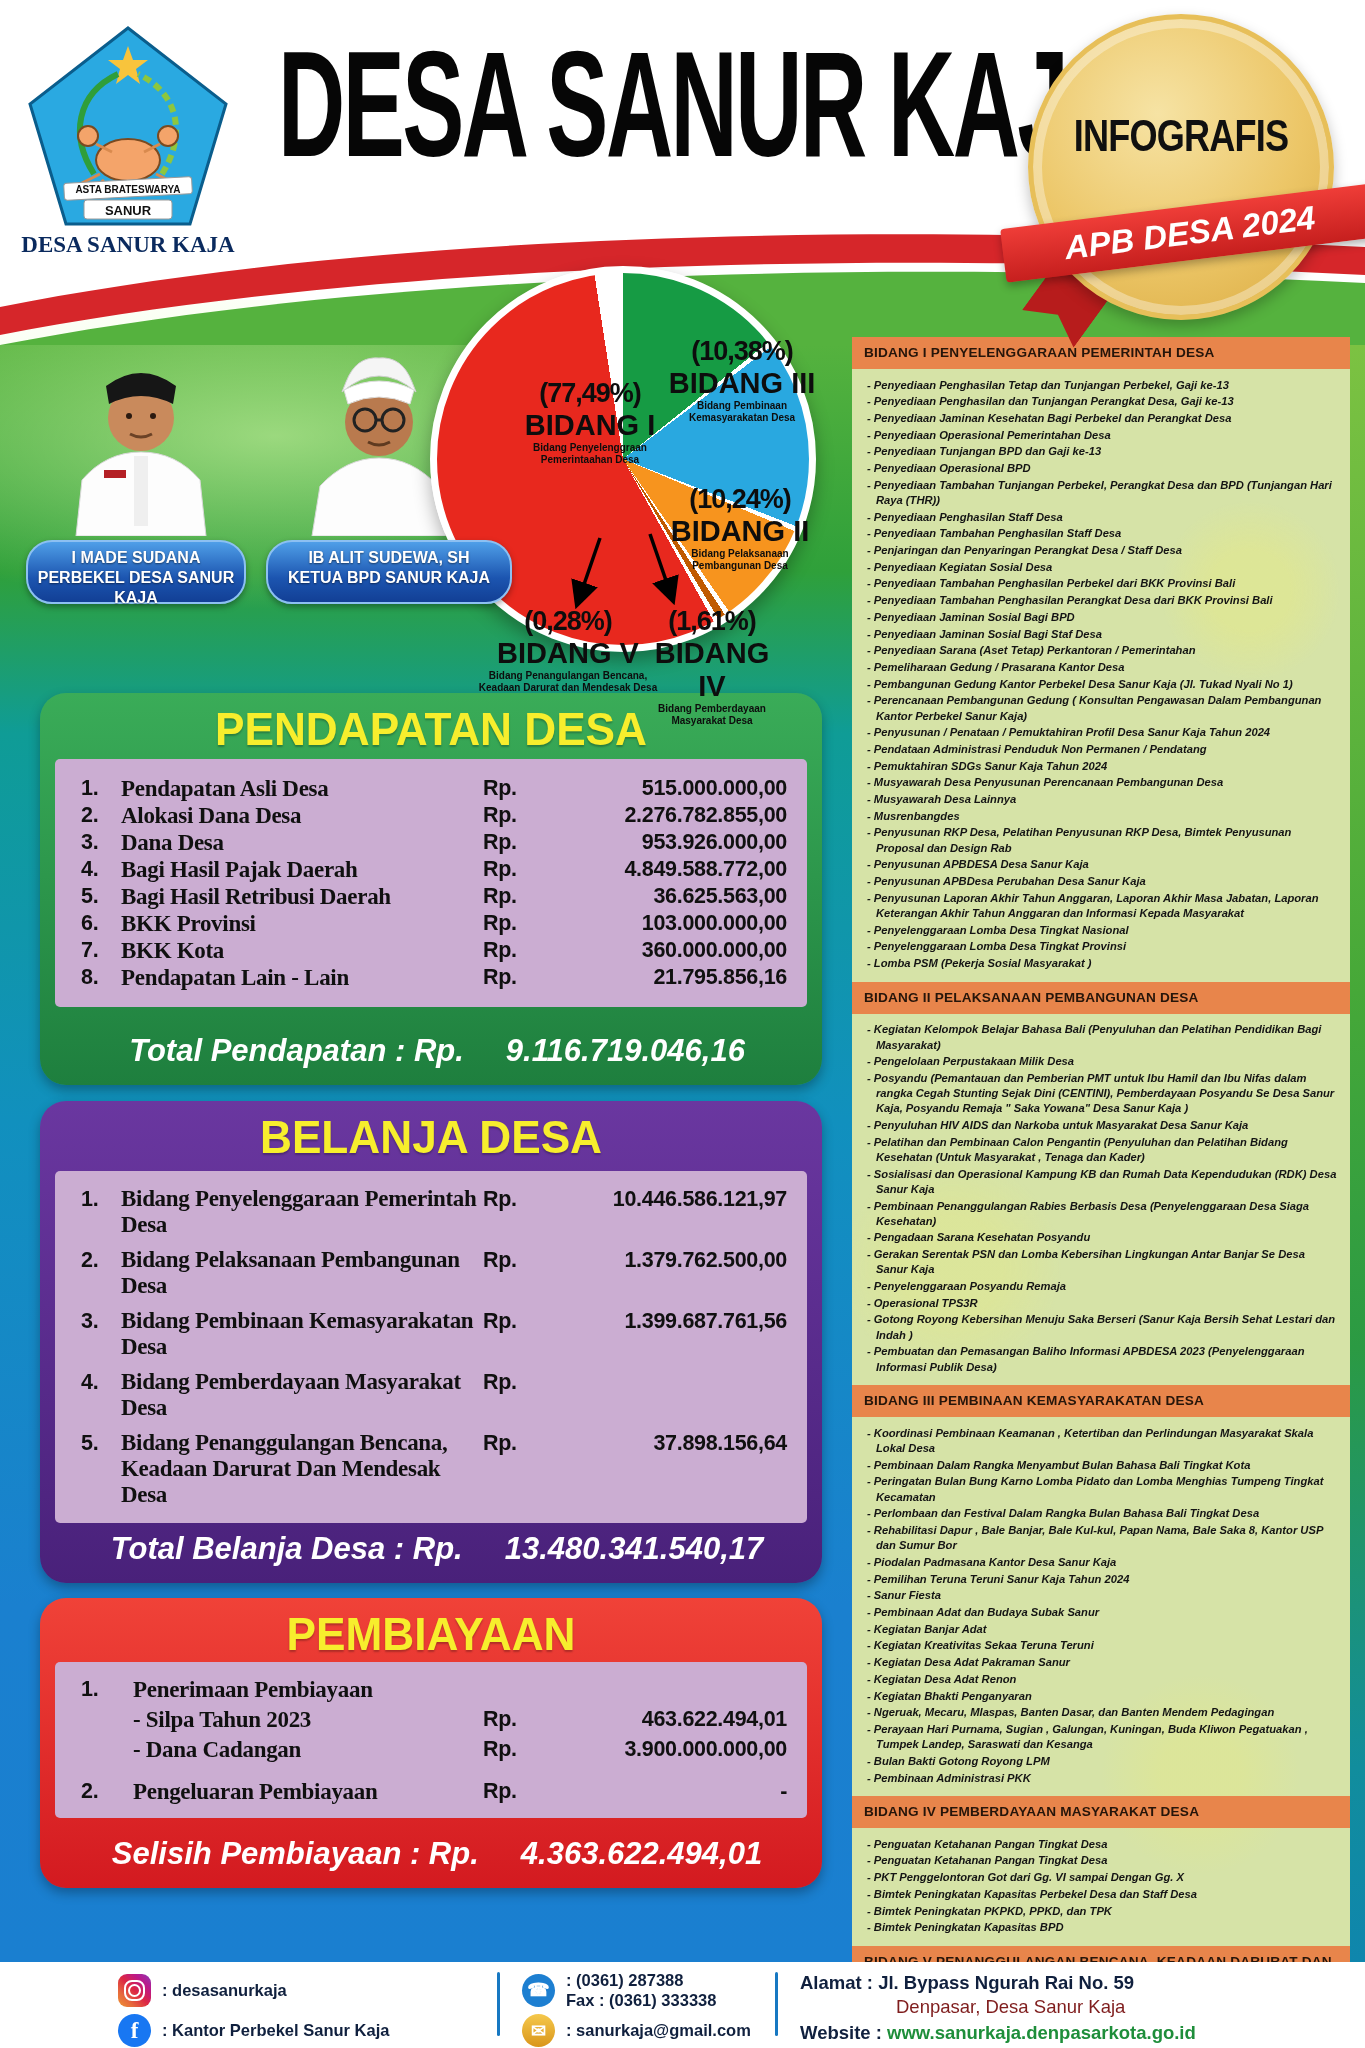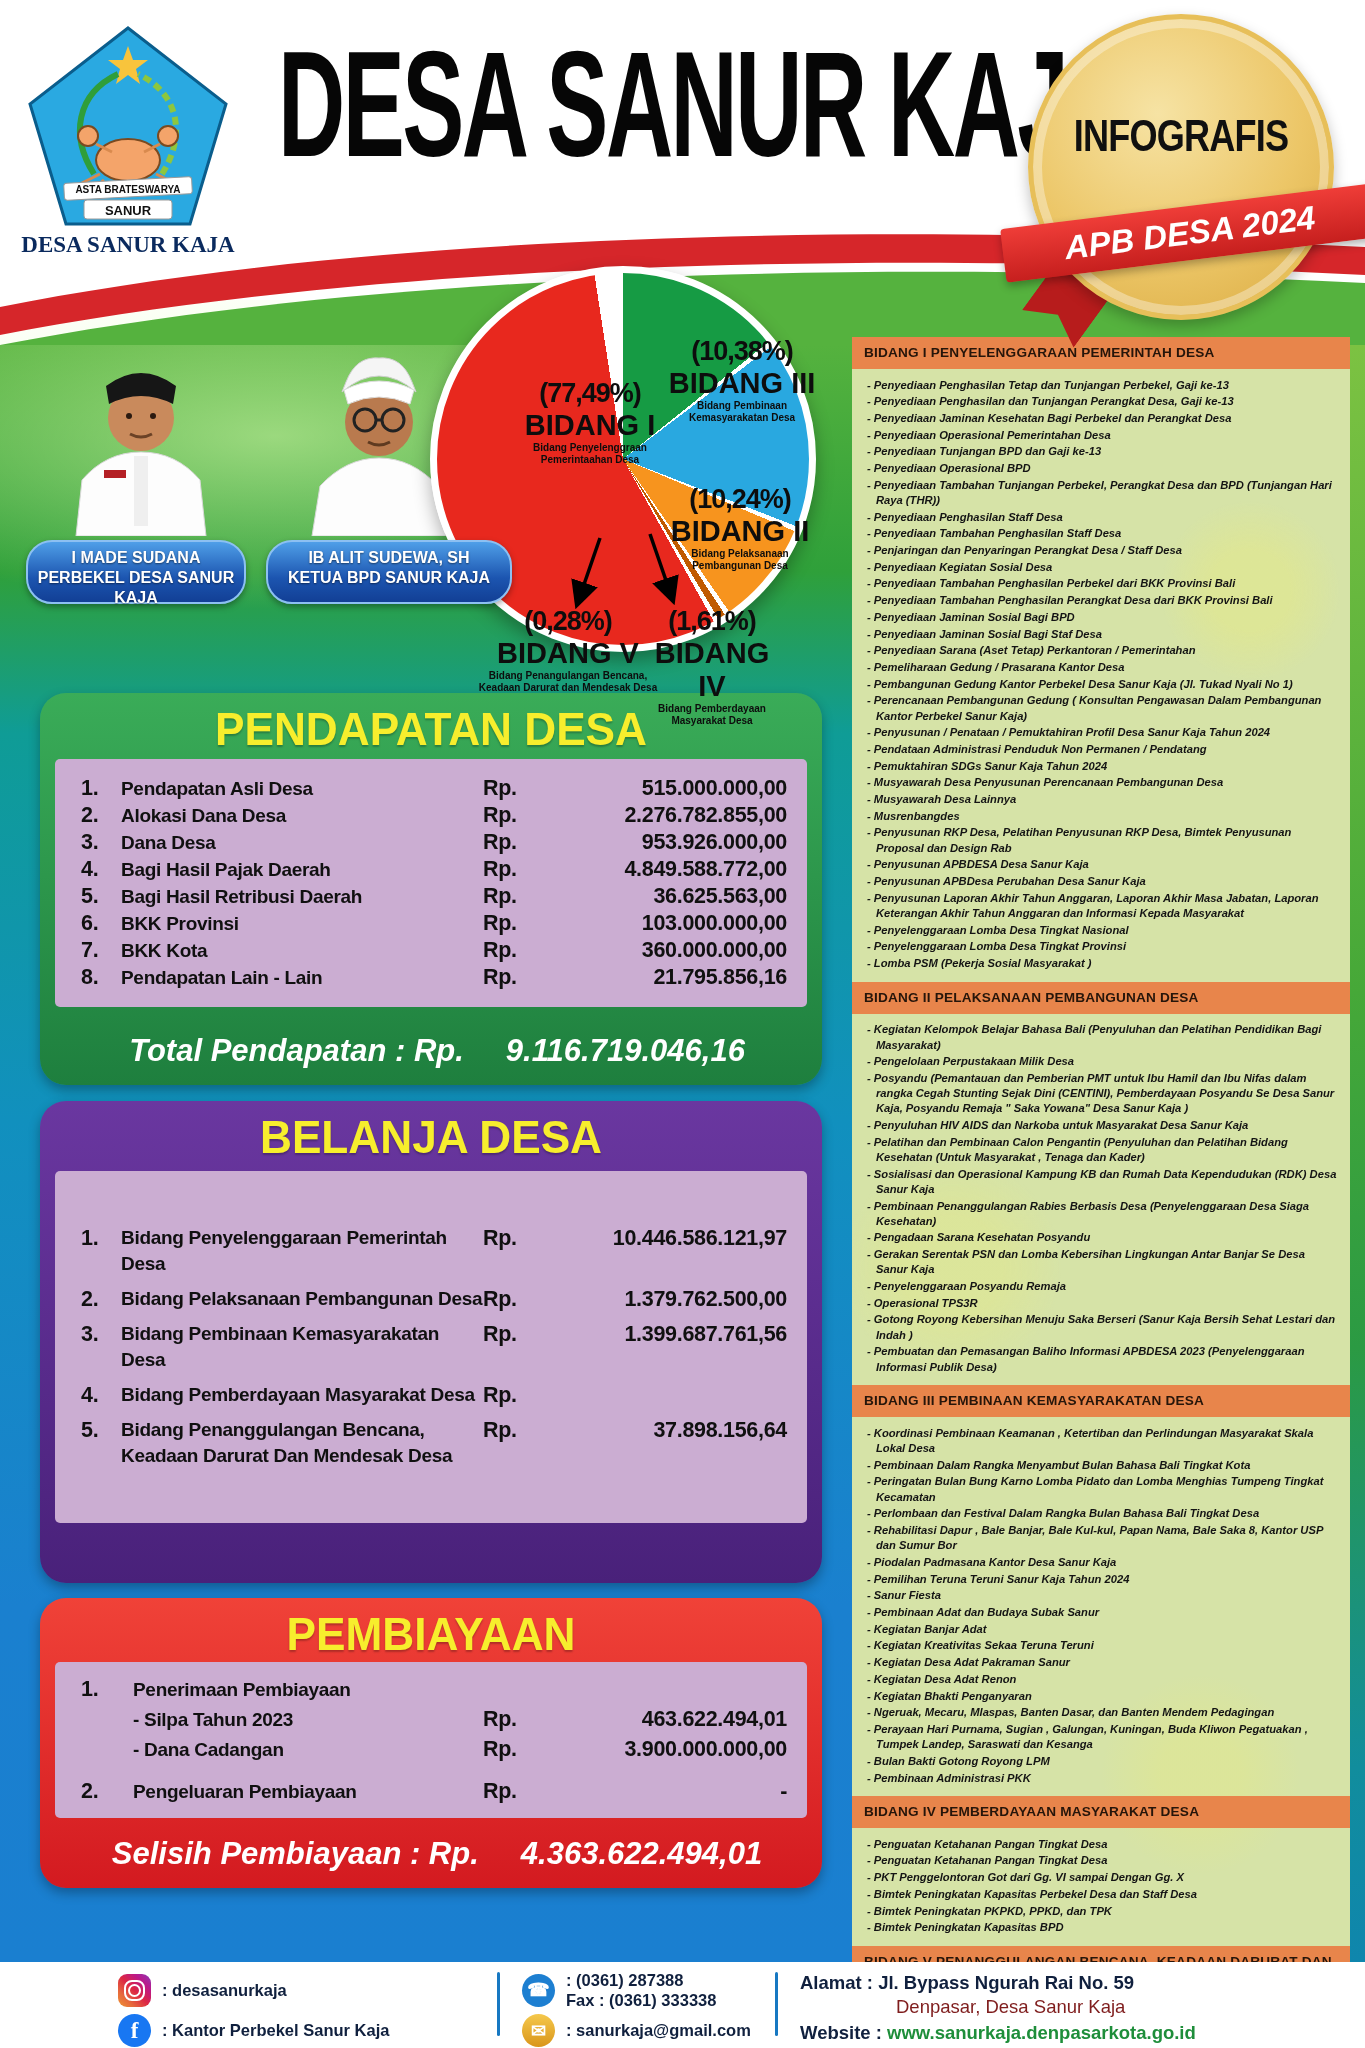--- a/index.html
+++ b/index.html
@@ -54,21 +54,21 @@
   
   .panel{position:absolute;left:40px;width:782px;border-radius:26px;z-index:3;
      box-shadow:0 5px 12px rgba(0,0,0,.3);}
   .panel-title{text-align:center;font-weight:800;font-size:47px;color:#f7ee2d;
      letter-spacing:0;padding-top:8px;transform:scaleX(.94);text-shadow:0 2px 2px rgba(0,0,0,.25);}
   .inner{position:absolute;left:15px;right:15px;background:#cbadd2;border-radius:5px;
      display:flex;flex-direction:column;justify-content:center;}
   .money-row{display:grid;grid-template-columns:40px 1fr 62px 242px;padding:0 20px 0 26px;
      font-weight:700;color:#101010;letter-spacing:-.3px;}
   .money-row .no{font-size:21.5px;}
-  .money-row .mlabel{font-size:19px;}
+  .money-row .mlabel{font-size:23px;font-family:Liberation Serif, serif;}
   .money-row .cur{font-size:21.5px;}
   .money-row .val{font-size:21.5px;text-align:right;}
   .total-line{position:absolute;left:0;bottom:16px;width:100%;display:flex;
      justify-content:center;gap:42px;color:#fff;font-style:italic;font-weight:800;font-size:31px;padding-left:6px;}
   #pendapatan{top:693px;height:392px;background:linear-gradient(180deg,#3aac58,#1e7f3e);}
   #pendapatan .inner{top:66px;height:248px;}
   #pendapatan .money-row{line-height:27px;}
   #belanja{top:1101px;height:482px;background:linear-gradient(180deg,#6a37a0,#49217a);}
   #belanja .inner{top:70px;height:352px;gap:9px;}
   #belanja .money-row{line-height:26px;}
@@ -324,20 +324,24 @@
           <span class="cur">Rp.</span>
         </div>
 
         <div class="money-row">
           <span class="no">5.</span>
           <span class="mlabel">Bidang Penanggulangan Bencana, Keadaan Darurat Dan Mendesak Desa</span>
           <span class="cur">Rp.</span>
           <span class="val">37.898.156,64</span>
         </div>
       </div>
+    <div class="total-line">
+      <span>Total Belanja Desa : Rp.</span>
+      <span>13.480.341.540,17</span>
+    </div>
   </div>
 
   <div class="panel" id="pembiayaan">
     <div class="panel-title">PEMBIAYAAN</div>
     <div class="inner">
 
         <div class="money-row">
           <span class="no">1.</span>
           <span class="mlabel">Penerimaan Pembiayaan</span>
           <span class="cur"></span>

